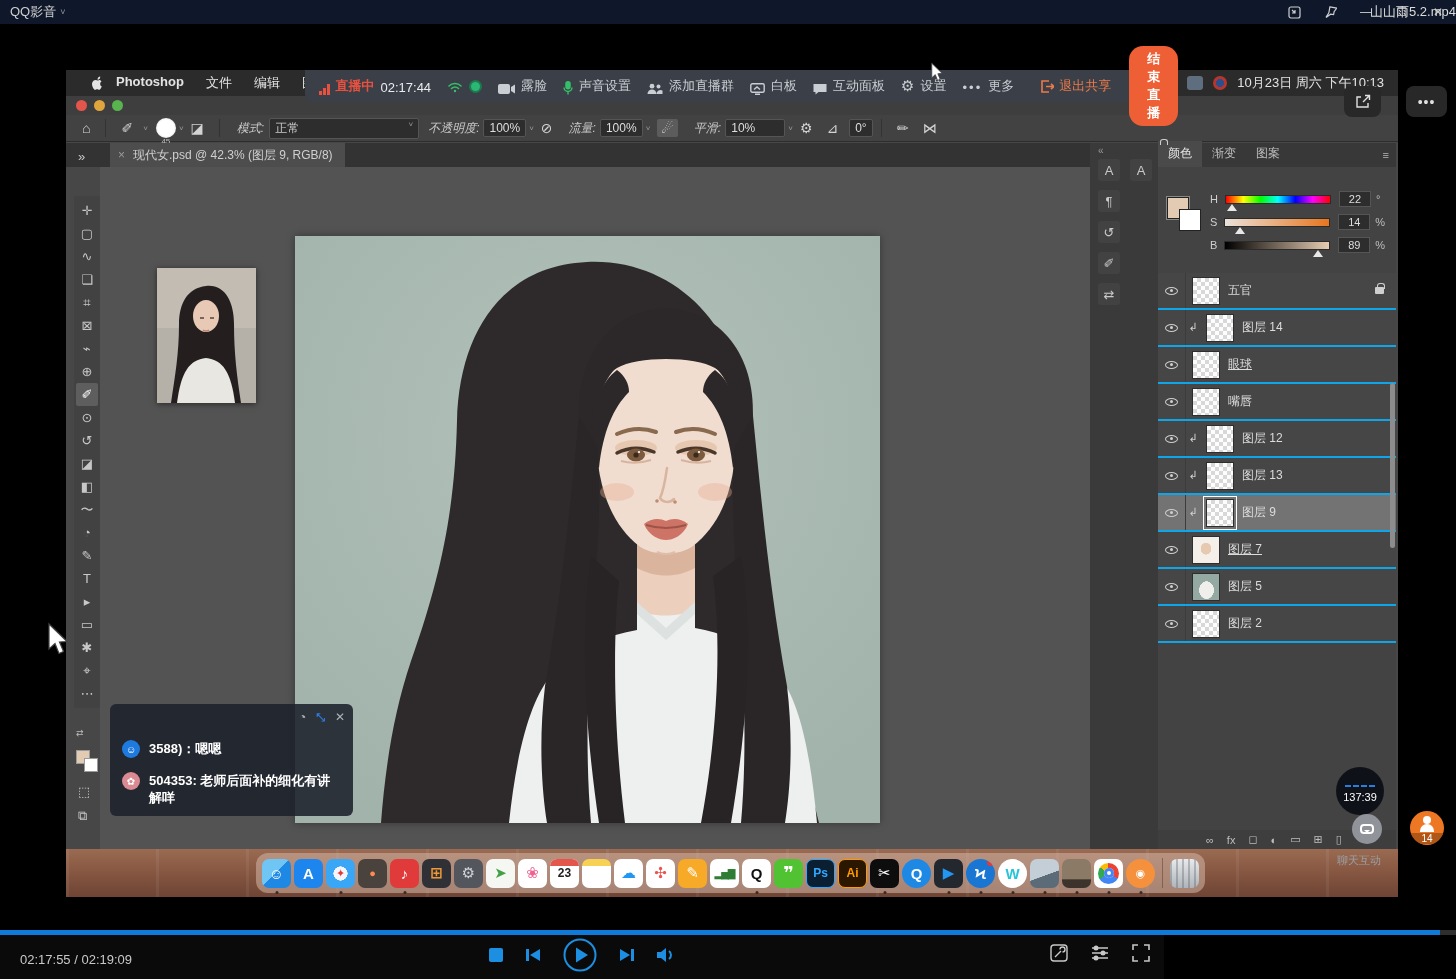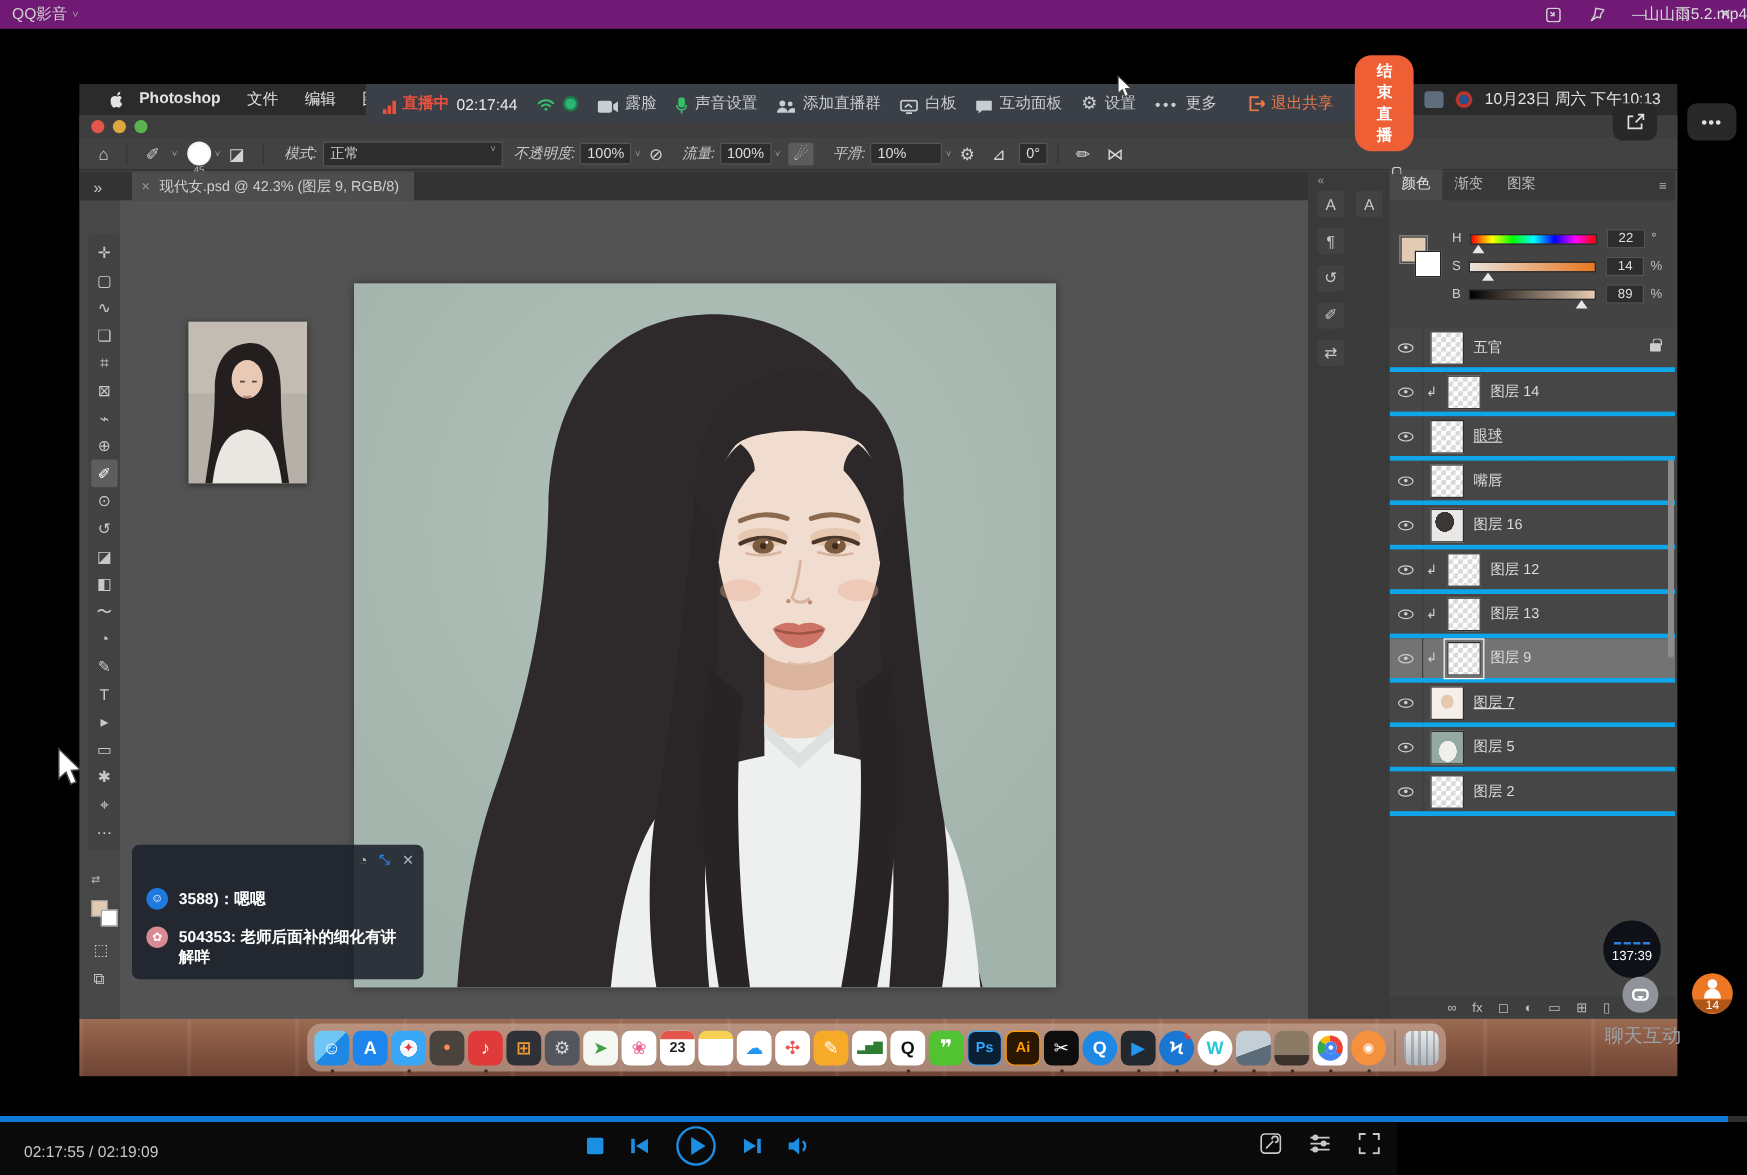--- a/index.html
+++ b/index.html
@@ -1,20 +1,20 @@
 <!DOCTYPE html>
 <html><head>
 <meta charset="utf-8">
 <style>
   * { margin:0; padding:0; box-sizing:border-box; }
   html,body { width:1456px; height:979px; background:#000; overflow:hidden;
     font-family:"Liberation Sans","DejaVu Sans",sans-serif; }
 
   
-  #titlebar { position:absolute; left:0; top:0; width:1456px; height:24px; background:#701a75;
+  #titlebar { position:absolute; left:0; top:0; width:1456px; height:24px; background:#0f172a;
     display:flex; align-items:center; color:#cfcfcf; font-size:13px; }
   #app-name { margin-left:10px; display:flex; align-items:center; gap:4px; }
   #app-name .chev { font-size:9px; color:#9a9a9a; }
   #file-name { position:absolute; left:0; right:0; text-align:right; color:#dcdcdc; }
   #win-controls { position:absolute; right:0; top:0; height:24px; display:flex; }
   .wc { width:36px; height:24px; display:flex; align-items:center; justify-content:center; color:#cfcfcf; font-size:12px; }
   .wc svg { display:block; }
 
   
   #stage { position:absolute; left:66px; top:70px; width:1332px; height:827px; background:#000; overflow:hidden; }
@@ -110,21 +110,21 @@
   #lp-filter { display:flex; align-items:center; height:28px; padding:0 6px; gap:7px; color:#c9c9c9; font-size:12px; border-bottom:1px solid #3a3a3a; }
   #lp-type { background:#2d2d2d; border:1px solid #555; border-radius:2px; padding:1px 5px; display:flex; gap:6px; width:72px; justify-content:space-between; }
   .lpf-ic { font-size:12px; color:#cfcfcf; }
   #lp-blend { display:flex; align-items:center; height:26px; padding:0 6px; gap:5px; color:#c9c9c9; font-size:12px; }
   #lp-blend .sel { background:#2d2d2d; border:1px solid #555; border-radius:2px; width:98px; display:flex; justify-content:space-between; padding:1px 5px; }
   #lp-lock { display:flex; align-items:center; height:24px; padding:0 6px; gap:6px; color:#c9c9c9; font-size:12px; }
   .lock-ic { font-size:11px; color:#cfcfcf; }
   .mini-field { background:#2d2d2d; border:1px solid #555; border-radius:2px; padding:0 4px; display:flex; gap:5px; }
 
   #layers-list { position:absolute; left:0; top:130px; width:238px; height:557px; overflow:hidden; }
-  .layer-row { position:relative; height:37px; display:flex; align-items:center; border-bottom:4px solid #0ea5e9;
+  .layer-row { position:relative; height:37px; display:flex; align-items:center; border-bottom:2px solid #0ea5e9;
     color:#dcdcdc; font-size:12px; background:#464646; }
   .layer-row.sel { background:#737373; }
   .eye-cell { width:28px; display:flex; justify-content:center; border-right:1px solid #3c3c3c; align-self:stretch; align-items:center; }
   .eye { width:13px; height:8px; border:1.5px solid #cfcfcf; border-radius:50%; position:relative; }
   .eye::after { content:""; position:absolute; left:3.5px; top:1.5px; width:3px; height:3px; border-radius:50%; background:#cfcfcf; }
   .clip { width:14px; text-align:center; color:#cfcfcf; font-size:11px; }
   .layer-row .thumb { width:28px; height:28px; margin:0 8px 0 6px; border:1px solid #2e2e2e;
     background-color:#fdfdfd;
     background-image:linear-gradient(45deg,#d8d8d8 25%,transparent 25%,transparent 75%,#d8d8d8 75%),
                      linear-gradient(45deg,#d8d8d8 25%,transparent 25%,transparent 75%,#d8d8d8 75%);
@@ -223,21 +223,21 @@
 
   
   #timer-widget { position:absolute; left:1336px; top:767px; width:48px; height:48px; border-radius:50%;
     background:#0e1118; z-index:36; overflow:hidden; }
   #timer-widget .dash { position:absolute; left:9px; top:18px; width:30px; border-top:2px dashed #2b7de0; }
   #timer-widget .tval { position:absolute; left:0; right:0; top:24px; text-align:center; color:#fff; font-size:11px; }
   #bubble-widget { position:absolute; left:1352px; top:814px; width:30px; height:30px; border-radius:50%;
     background:#90949a; z-index:36; display:flex; align-items:center; justify-content:center; }
   .bubble { width:14px; height:10px; border:2px solid #fff; border-radius:4px; position:relative; }
   .bubble::after { content:""; position:absolute; left:2px; bottom:-4px; border:3px solid transparent; border-top-color:#fff; }
-  #chat-label { position:absolute; left:1337px; top:853px; color:#9aa0a6; font-size:16px; z-index:36; }
+  #chat-label { position:absolute; left:1337px; top:853px; color:#9aa0a6; font-size:11px; z-index:36; }
   #orange-widget { position:absolute; left:1410px; top:811px; width:34px; height:34px; border-radius:50%;
     background:#ee7724; z-index:36; overflow:hidden; }
   #orange-widget .fig { position:absolute; left:50%; top:5px; transform:translateX(-50%); width:8px; height:8px; border-radius:50%; background:#fff; }
   #orange-widget .fig::after { content:""; position:absolute; left:-3px; top:8px; width:14px; height:8px; border-radius:7px 7px 0 0; background:#fff; }
   #orange-widget .cnt { position:absolute; left:0; right:0; bottom:1px; text-align:center; color:#fff; font-size:10px; background:rgba(60,30,0,.35); }
 
   
   #cursor-big { position:absolute; left:46px; top:622px; z-index:50; }
   #cursor-small { position:absolute; left:930px; top:62px; z-index:50; }
 
@@ -577,29 +577,20 @@
   <div class="layer-row">
     <span class="eye-cell">
               <span class="eye"></span>
             </span>
 
     <span class="thumb"></span>
     <span class="lname">嘴唇</span>
 
   </div>
 
-  <div class="layer-row">
-    <span class="eye-cell">
-              <span class="eye"></span>
-            </span>
-
-    <span class="thumb th-portrait"></span>
-    <span class="lname">图层 16</span>
-
-  </div>
 
   <div class="layer-row">
     <span class="eye-cell">
               <span class="eye"></span>
             </span>
     <span class="clip">↲</span>
     <span class="thumb"></span>
     <span class="lname">图层 12</span>
 
   </div>

